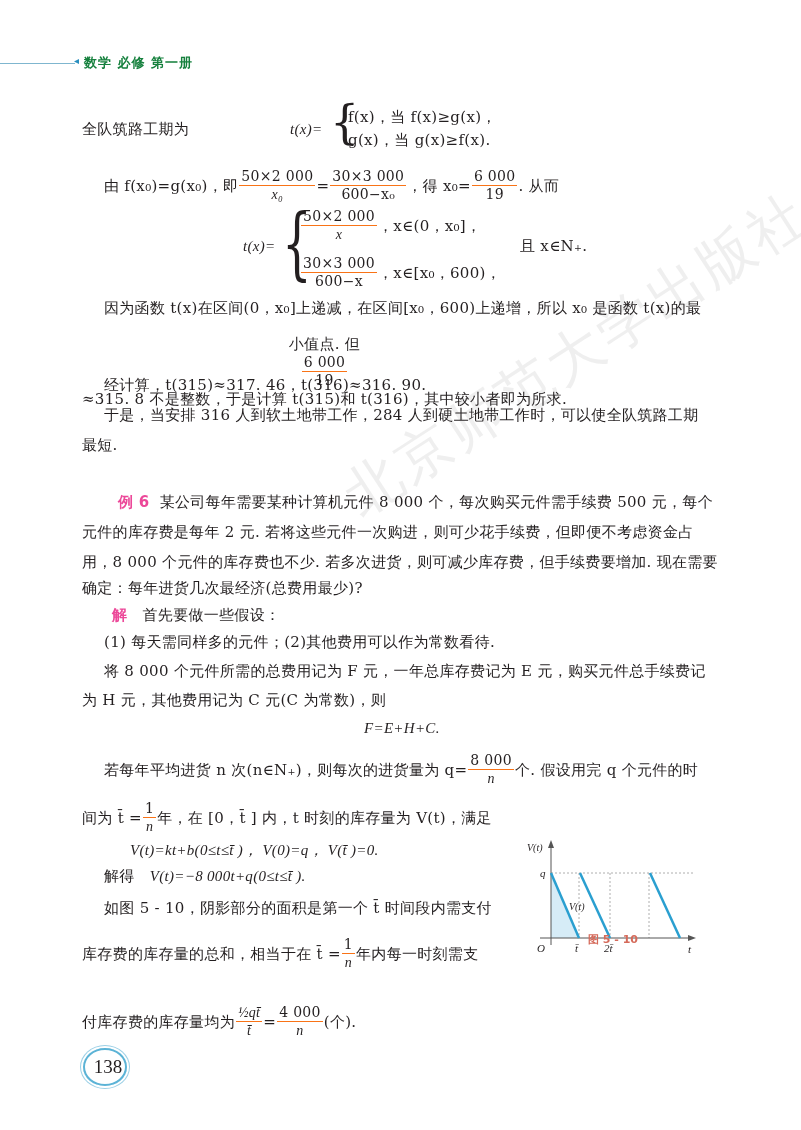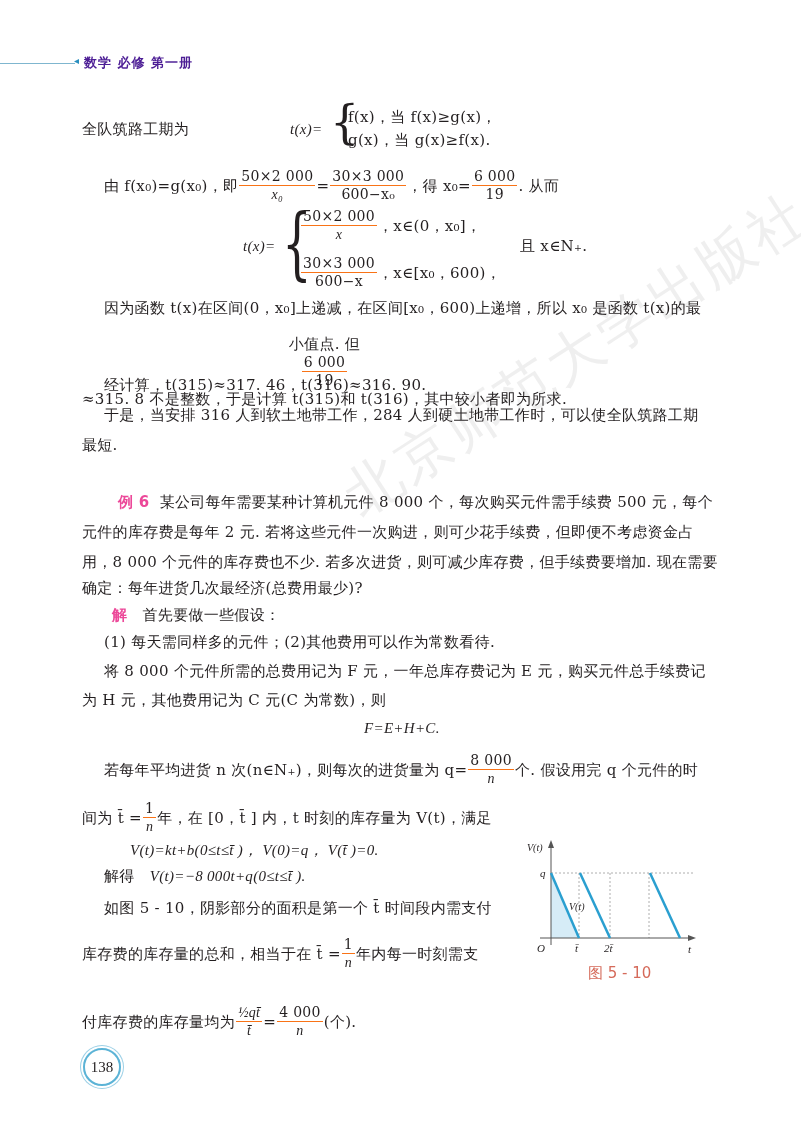--- a/index.html
+++ b/index.html
@@ -7,26 +7,26 @@
     width: 801px; height: 1130px; background: #ffffff; position: relative; overflow: hidden;
     font-family: "DejaVu Serif", "Liberation Serif", serif; color: #231f20;
   }
   .abs { position: absolute; }
   .line { position: absolute; font-size: 15px; line-height: 20px; white-space: nowrap; letter-spacing: 0.3px; }
   .it { font-style: italic; font-family: "Liberation Serif", "DejaVu Serif", serif; }
   .frac { display: inline-flex; flex-direction: column; align-items: center; vertical-align: middle; font-size: 14px; line-height: 17px; margin: 0 1px; }
   .frac .num { border-bottom: 1px solid #f97316; padding: 0 2px; }
   .frac .den { padding: 0 2px; }
   .header-rule { position: absolute; left: 0; top: 63px; width: 75px; height: 1px; background: #7fb6cf; }
-  .header-title { position: absolute; left: 84px; top: 54px; font-size: 13px; font-weight: bold; color: #4c1d95; font-family: "DejaVu Sans", sans-serif; letter-spacing: 1px; }
+  .header-title { position: absolute; left: 84px; top: 54px; font-size: 13px; font-weight: bold; color: #15803d; font-family: "DejaVu Sans", sans-serif; letter-spacing: 1px; }
   .header-arrow { position: absolute; left: 74px; top: 55px; font-size: 10px; color: #2a8fbf; }
   .label-blue { color: #ec4899; font-weight: bold; font-family: "DejaVu Sans", sans-serif; text-align: right; }
   .watermark { position: absolute; left: 330px; top: 470px; font-size: 56px; color: rgba(120,120,120,0.12); transform: rotate(-33deg); transform-origin: left top; white-space: nowrap; font-family: "DejaVu Serif", serif; letter-spacing: 4px; pointer-events: none; }
-  .page-num { position: absolute; left: 83px; top: 1048px; width: 34px; height: 34px; border-radius: 50%; border: 2px solid #5bb3d6; box-shadow: 0 0 0 2px #fff, 0 0 0 3px #9cd0e6; display: flex; align-items: center; justify-content: center; font-size: 15px; color: #231f20; font-family: "Liberation Serif", serif; }
-  .fig-caption { position: absolute; left: 588px; top: 964px; font-size: 15px; color: #d56a5a; font-family: "DejaVu Sans", sans-serif; }
+  .page-num { position: absolute; left: 83px; top: 1048px; width: 34px; height: 34px; border-radius: 50%; border: 2px solid #5bb3d6; box-shadow: 0 0 0 2px #fff, 0 0 0 3px #9cd0e6; display: flex; align-items: center; justify-content: center; font-size: 19px; color: #231f20; font-family: "Liberation Serif", serif; padding-left: 6px; }
+  .fig-caption { position: absolute; left: 588px; top: 932px; font-size: 11px; color: #d56a5a; font-family: "DejaVu Sans", sans-serif; font-weight: bold; }
 </style>
 </head>
 <body>
 
 <div class="header-rule"></div>
 <div class="header-arrow">◂</div>
 <div class="header-title">数学 必修 第一册</div>
 
 <div class="watermark">北京师范大学出版社</div>
 

